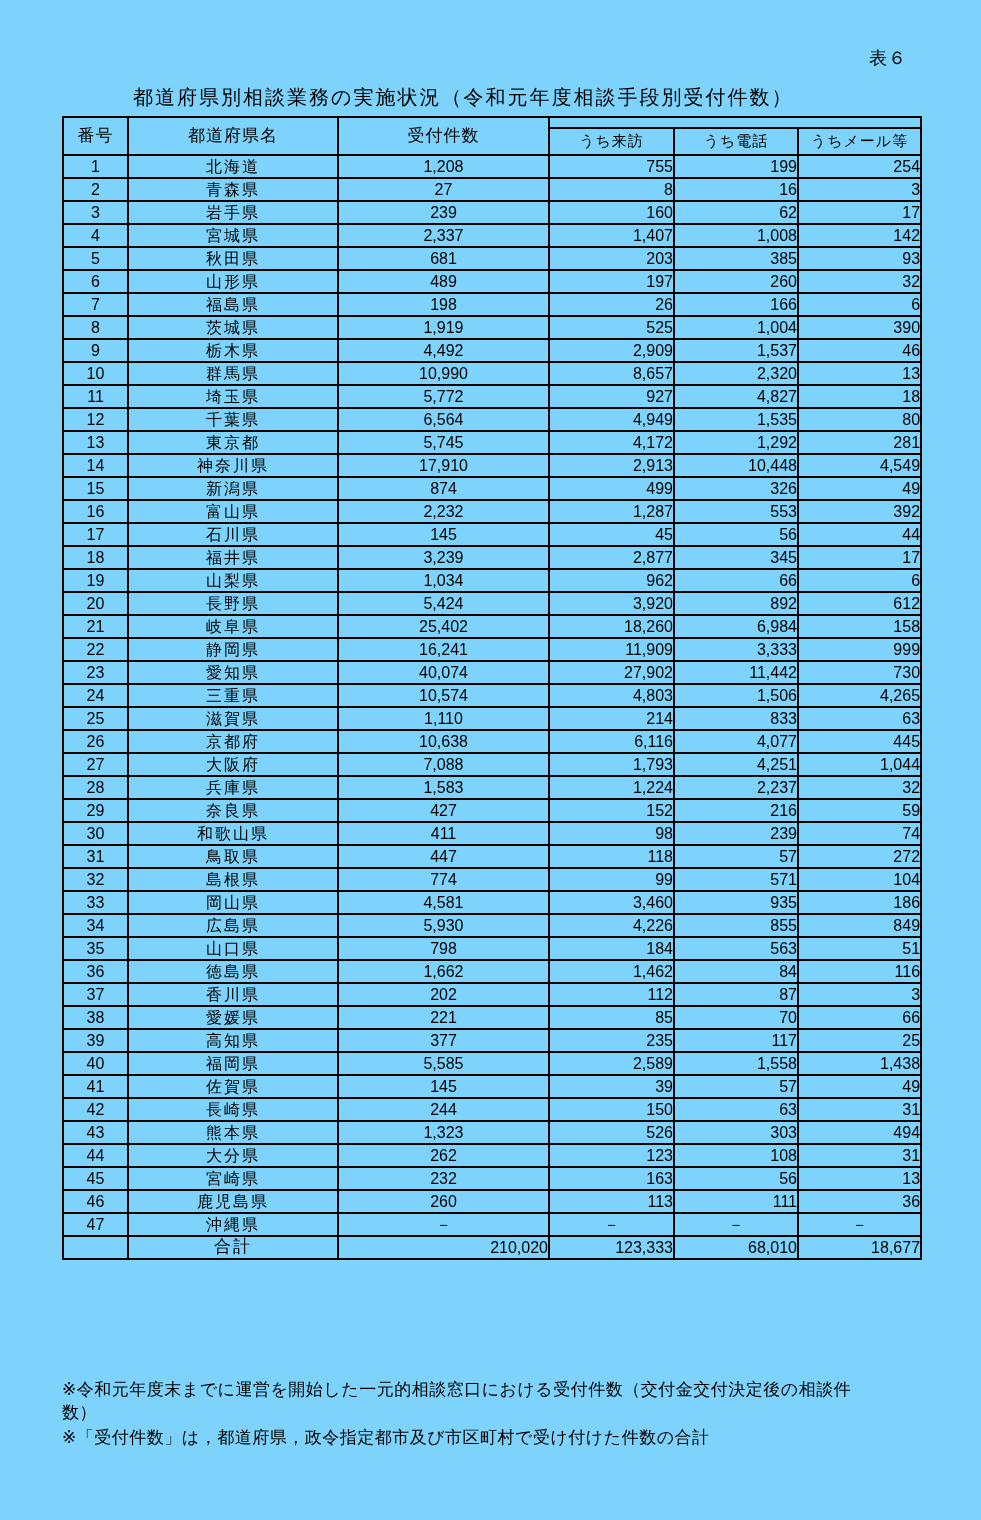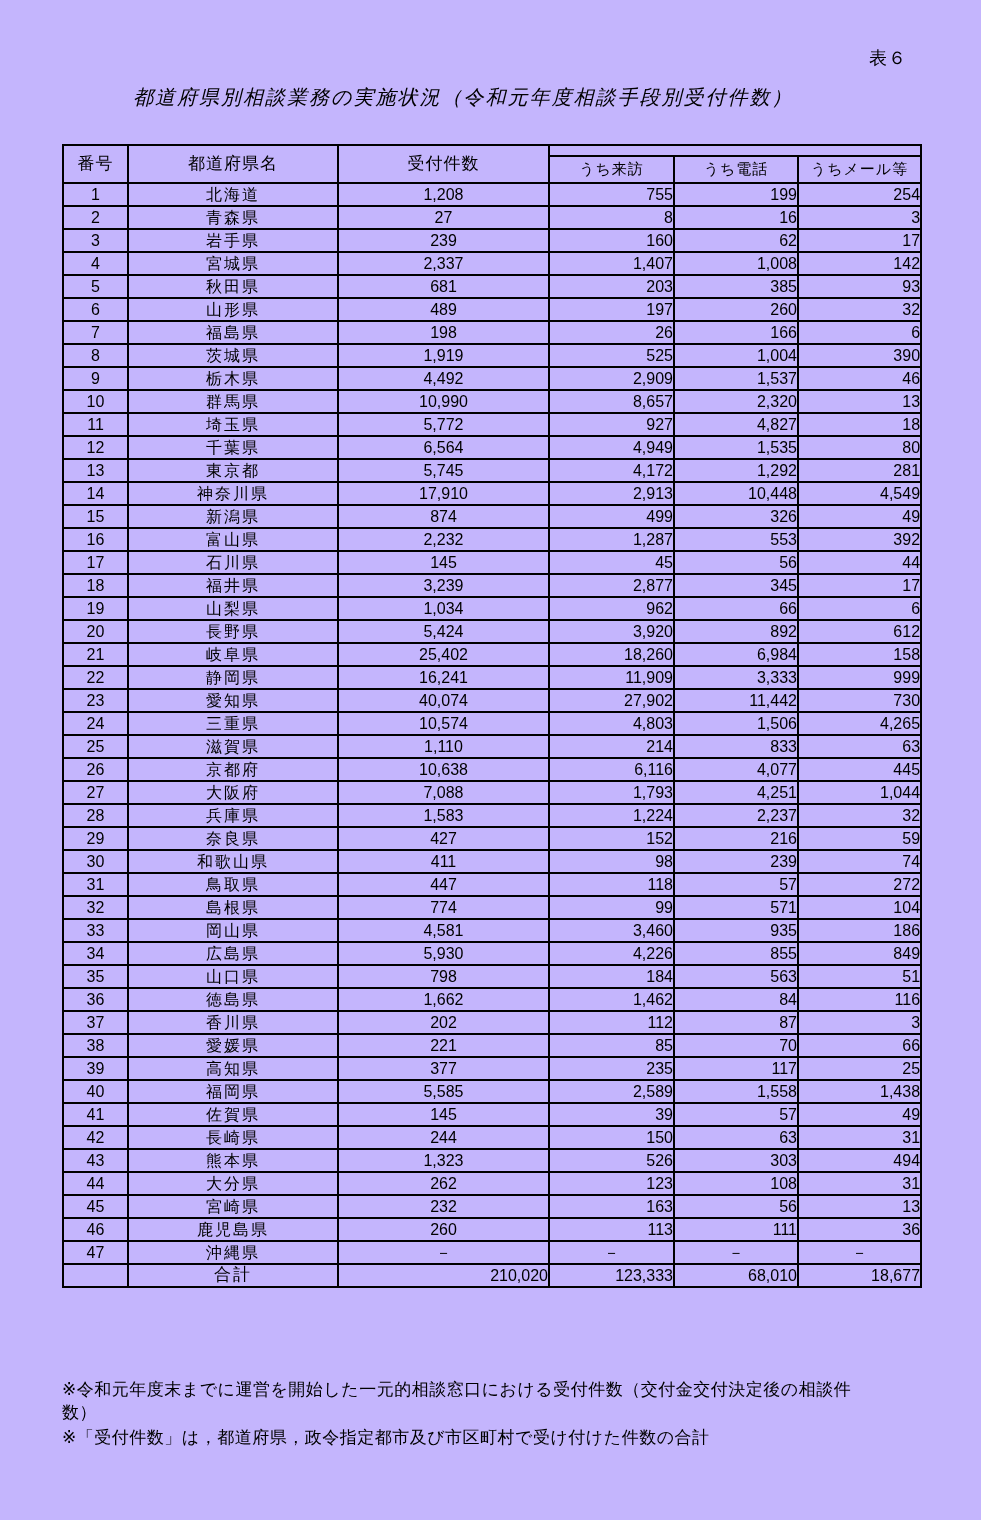--- a/index.html
+++ b/index.html
@@ -11,43 +11,42 @@
     width: 981px;
     height: 1520px;
     position: relative;
     font-family: "Liberation Sans", "DejaVu Sans", sans-serif;
     color: #000000;
     -webkit-font-smoothing: antialiased;
   }
   .page {
     position: absolute;
     inset: 0;
-    background: #c4b5fd;
+    background: #7dd3fc;
   }
   .corner-label {
     position: absolute;
     top: 46px;
     right: 74px;
     font-size: 18px;
     letter-spacing: 1px;
     white-space: nowrap;
   }
   .doc-title {
     position: absolute;
     left: 133px;
     top: 84px;
     font-size: 20px;
     letter-spacing: 2px;
     white-space: nowrap;
-    font-style: italic;
   }
   .table-wrap {
     position: absolute;
     left: 62px;
-    top: 144px;
+    top: 116px;
   }
   table.tbl {
     border-collapse: collapse;
     table-layout: fixed;
     width: 858px;
     border: 2px solid #000;
   }
   table.tbl th, table.tbl td {
     border: 2px solid #000;
     padding: 0;

